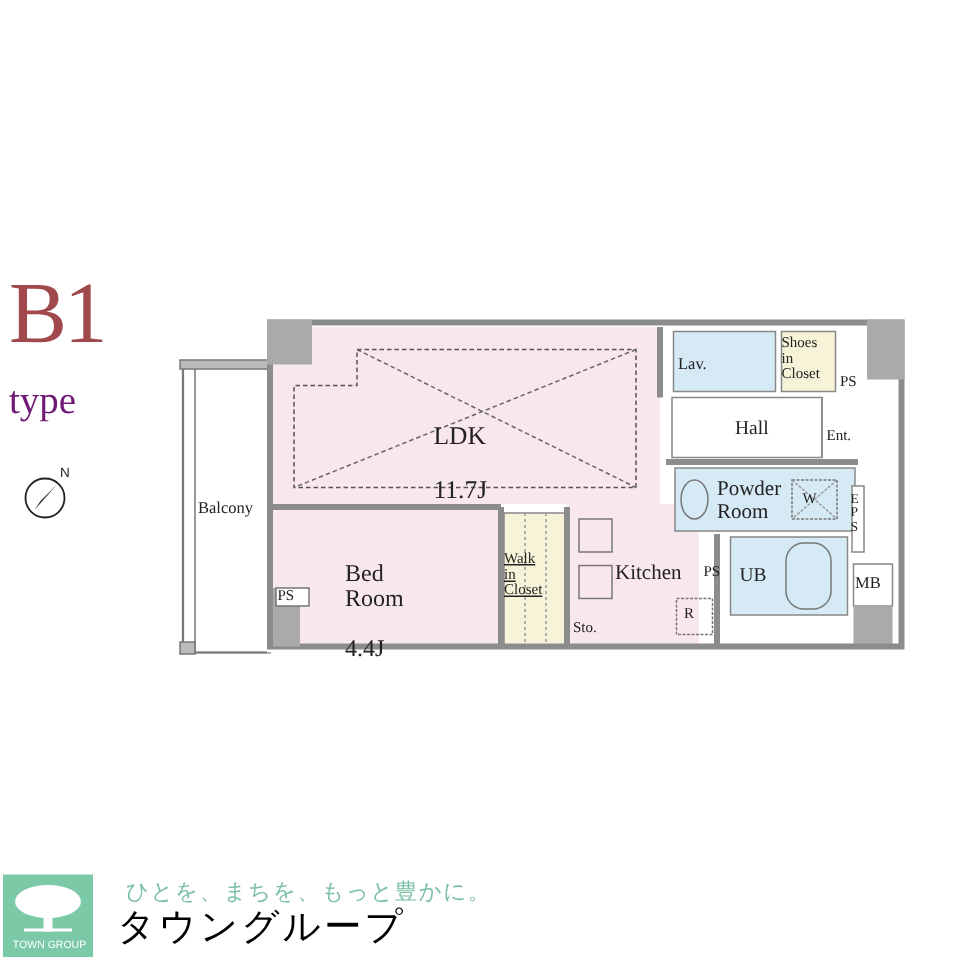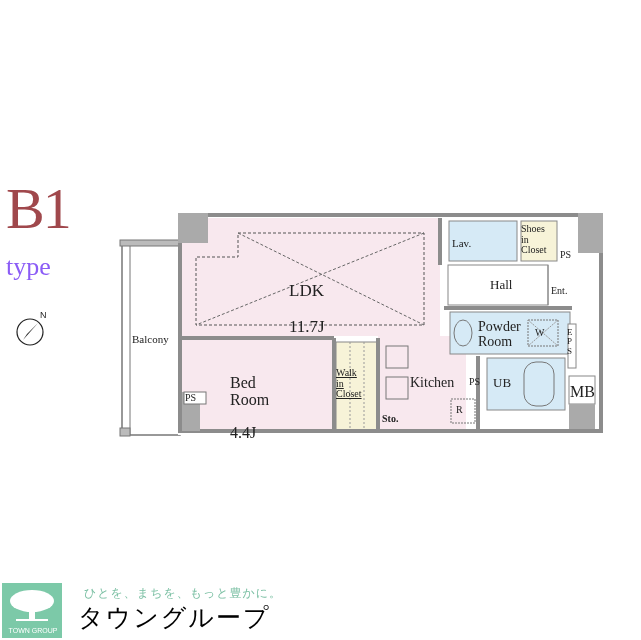--- a/index.html
+++ b/index.html
@@ -1,22 +1,22 @@
 <!DOCTYPE html>
 <html><head>
 <meta charset="utf-8">
 <style>
   html,body{margin:0;padding:0;background:#fff;}
   body{width:641px;height:640px;position:relative;overflow:hidden;font-family:"Liberation Serif","DejaVu Serif",serif;}
   .abs{position:absolute;}
   .title{left:6px;top:180px;font-size:58px;color:#a0484c;line-height:1;letter-spacing:-2px;}
-  .subtitle{left:6px;top:254px;font-size:26px;color:#8b5cf6;line-height:1;}
+  .subtitle{left:6px;top:254px;font-size:26px;color:#701a75;line-height:1;}
   .lbl{position:absolute;color:#222;text-align:left;line-height:1.05;white-space:pre-line;}
   .logo-box{left:2px;top:583px;width:60px;height:55px;background:#7cc9a8;}
-  .logo-tag{left:84px;top:585px;font-family:Liberation Sans, sans-serif;font-size:12px;color:#7cc0a4;letter-spacing:1px;}
+  .logo-tag{left:84px;top:585px;font-family:Liberation Sans, sans-serif;font-size:15px;color:#7cc0a4;letter-spacing:1px;}
   .logo-name{left:78px;top:601px;font-family:"DejaVu Sans",sans-serif;font-size:25px;color:#000000;letter-spacing:2px;}
   .logo-en{left:4px;top:627px;width:58px;text-align:center;font-family:"Liberation Sans",sans-serif;font-size:7px;color:#fff;}
 </style>
 </head>
 <body>
 
 <div class="abs title">B1</div>
 <div class="abs subtitle">type</div>
 
 <div class="abs" style="left:14px;top:314px;width:34px;height:34px;">
@@ -100,38 +100,38 @@
 <div class="lbl" style="left:230px;top:358px;width:70px;font-size:16px;">
   <div>Bed
 Room</div>
   <div>4.4J</div>
 </div>
 <div class="lbl" style="left:132px;top:334px;width:46px;font-size:11px;">Balcony</div>
 <div class="lbl" style="left:336px;top:368px;width:42px;font-size:10px;text-decoration:underline;">Walk
 in
 Closet</div>
 <div class="lbl" style="left:410px;top:376px;width:60px;font-size:14px;">Kitchen</div>
-<div class="lbl" style="left:382px;top:414px;width:26px;font-size:10px;font-weight:bold;">Sto.</div>
+<div class="lbl" style="left:382px;top:414px;width:26px;font-size:10px;">Sto.</div>
 <div class="lbl" style="left:452px;top:238px;width:30px;font-size:11px;">Lav.</div>
 <div class="lbl" style="left:521px;top:224px;width:36px;font-size:10px;">Shoes
 in
 Closet</div>
 <div class="lbl" style="left:560px;top:250px;width:18px;font-size:10px;">PS</div>
 <div class="lbl" style="left:490px;top:278px;width:30px;font-size:13px;">Hall</div>
 <div class="lbl" style="left:551px;top:286px;width:26px;font-size:10px;">Ent.</div>
 <div class="lbl" style="left:478px;top:320px;width:50px;font-size:14px;">Powder
 Room</div>
 <div class="lbl" style="left:535px;top:328px;width:16px;font-size:10px;">W</div>
 <div class="lbl" style="left:493px;top:376px;width:28px;font-size:13px;">UB</div>
 <div class="lbl" style="left:469px;top:377px;width:16px;font-size:10px;">PS</div>
 <div class="lbl" style="left:185px;top:393px;width:20px;font-size:10px;">PS</div>
 <div class="lbl" style="left:567px;top:328px;width:10px;font-size:9px;">E
 P
 S</div>
-<div class="lbl" style="left:570px;top:384px;width:16px;font-size:16px;">MB</div>
+<div class="lbl" style="left:570px;top:384px;width:16px;font-size:11px;">MB</div>
 <div class="lbl" style="left:456px;top:405px;width:14px;font-size:10px;">R</div>
 
 <div class="abs logo-box">
   <svg width="60" height="44">
     <ellipse cx="30" cy="18" rx="22" ry="11" fill="#fff"></ellipse>
     <rect x="27" y="22" width="6" height="16" fill="#fff"></rect>
     <rect x="14" y="36" width="32" height="2" fill="#fff"></rect>
   </svg>
 </div>
 <div class="abs logo-en">TOWN GROUP</div>

